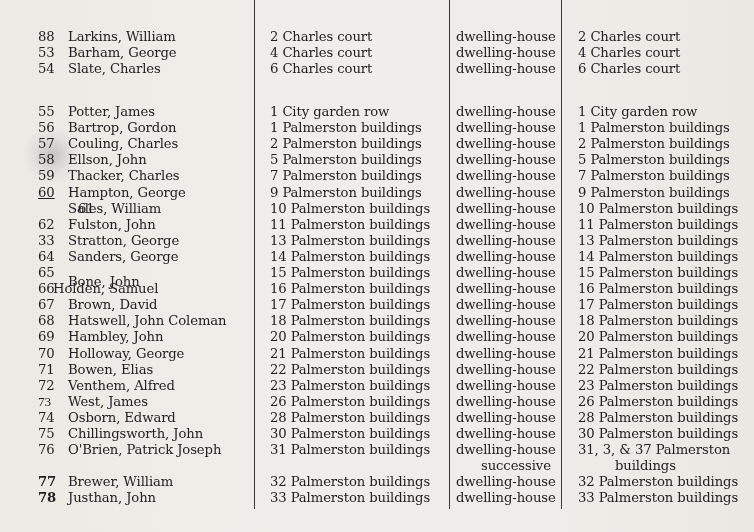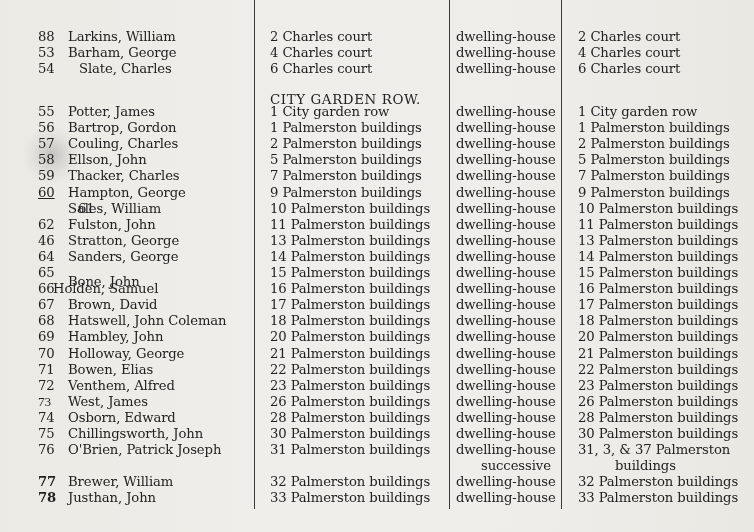--- a/index.html
+++ b/index.html
@@ -22,35 +22,34 @@
 </head>
 <body>
 
 <div class="page">
   <div class="smudge"></div>
 
   <div class="vline" style="left:254px;height:509px;"></div>
   <div class="vline" style="left:449px;height:509px;"></div>
   <div class="vline" style="left:561px;height:509px;"></div>
 
-  <div class="heading" style="left:270px;top:92px;">CITY GARDEN ROW.</div>
 
   <div id="rows">
       <div class="txt" style="left: 38px; top: 29px;">88</div>
       <div class="txt" style="left: 68px; top: 29px;">Larkins, William</div>
       <div class="txt" style="left: 270px; top: 29px;">2 Charles court</div>
       <div class="txt" style="left: 456px; top: 29px;">dwelling-house</div>
       <div class="txt" style="left: 578px; top: 29px;">2 Charles court</div>
       <div class="txt" style="left: 38px; top: 45.1px;">53</div>
       <div class="txt" style="left: 68px; top: 45.1px;">Barham, George</div>
       <div class="txt" style="left: 270px; top: 45.1px;">4 Charles court</div>
       <div class="txt" style="left: 456px; top: 45.1px;">dwelling-house</div>
       <div class="txt" style="left: 578px; top: 45.1px;">4 Charles court</div>
       <div class="txt" style="left: 38px; top: 61.2px;">54</div>
-      <div class="txt" style="left: 68px; top: 61.2px; margin-left: 11px;">Slate, Charles</div>
+      <div class="txt" style="left: 68px; top: 61.2px;">Slate, Charles</div>
       <div class="txt" style="left: 270px; top: 61.2px;">6 Charles court</div>
       <div class="txt" style="left: 456px; top: 61.2px;">dwelling-house</div>
       <div class="txt" style="left: 578px; top: 61.2px;">6 Charles court</div>
       <div class="txt" style="left: 38px; top: 104px;">55</div>
       <div class="txt" style="left: 68px; top: 104px;">Potter, James</div>
       <div class="txt" style="left: 270px; top: 104px;">1 City garden row</div>
       <div class="txt" style="left: 456px; top: 104px;">dwelling-house</div>
       <div class="txt" style="left: 578px; top: 104px;">1 City garden row</div>
       <div class="txt" style="left: 38px; top: 120.1px;">56</div>
       <div class="txt" style="left: 68px; top: 120.1px;">Bartrop, Gordon</div>
@@ -80,21 +79,21 @@
       <div class="txt" style="left: 38px; top: 200.6px; margin-left: 40px;">61</div>
       <div class="txt" style="left: 68px; top: 200.6px;">Sales, William</div>
       <div class="txt" style="left: 270px; top: 200.6px;">10 Palmerston buildings</div>
       <div class="txt" style="left: 456px; top: 200.6px;">dwelling-house</div>
       <div class="txt" style="left: 578px; top: 200.6px;">10 Palmerston buildings</div>
       <div class="txt" style="left: 38px; top: 216.7px;">62</div>
       <div class="txt" style="left: 68px; top: 216.7px;">Fulston, John</div>
       <div class="txt" style="left: 270px; top: 216.7px;">11 Palmerston buildings</div>
       <div class="txt" style="left: 456px; top: 216.7px;">dwelling-house</div>
       <div class="txt" style="left: 578px; top: 216.7px;">11 Palmerston buildings</div>
-      <div class="txt" style="left: 38px; top: 232.8px;">46</div>
+      <div class="txt" style="left: 38px; top: 232.8px;">33</div>
       <div class="txt" style="left: 68px; top: 232.8px;">Stratton, George</div>
       <div class="txt" style="left: 270px; top: 232.8px;">13 Palmerston buildings</div>
       <div class="txt" style="left: 456px; top: 232.8px;">dwelling-house</div>
       <div class="txt" style="left: 578px; top: 232.8px;">13 Palmerston buildings</div>
       <div class="txt" style="left: 38px; top: 248.9px;">64</div>
       <div class="txt" style="left: 68px; top: 248.9px;">Sanders, George</div>
       <div class="txt" style="left: 270px; top: 248.9px;">14 Palmerston buildings</div>
       <div class="txt" style="left: 456px; top: 248.9px;">dwelling-house</div>
       <div class="txt" style="left: 578px; top: 248.9px;">14 Palmerston buildings</div>
       <div class="txt" style="left: 38px; top: 265px;">65</div>

